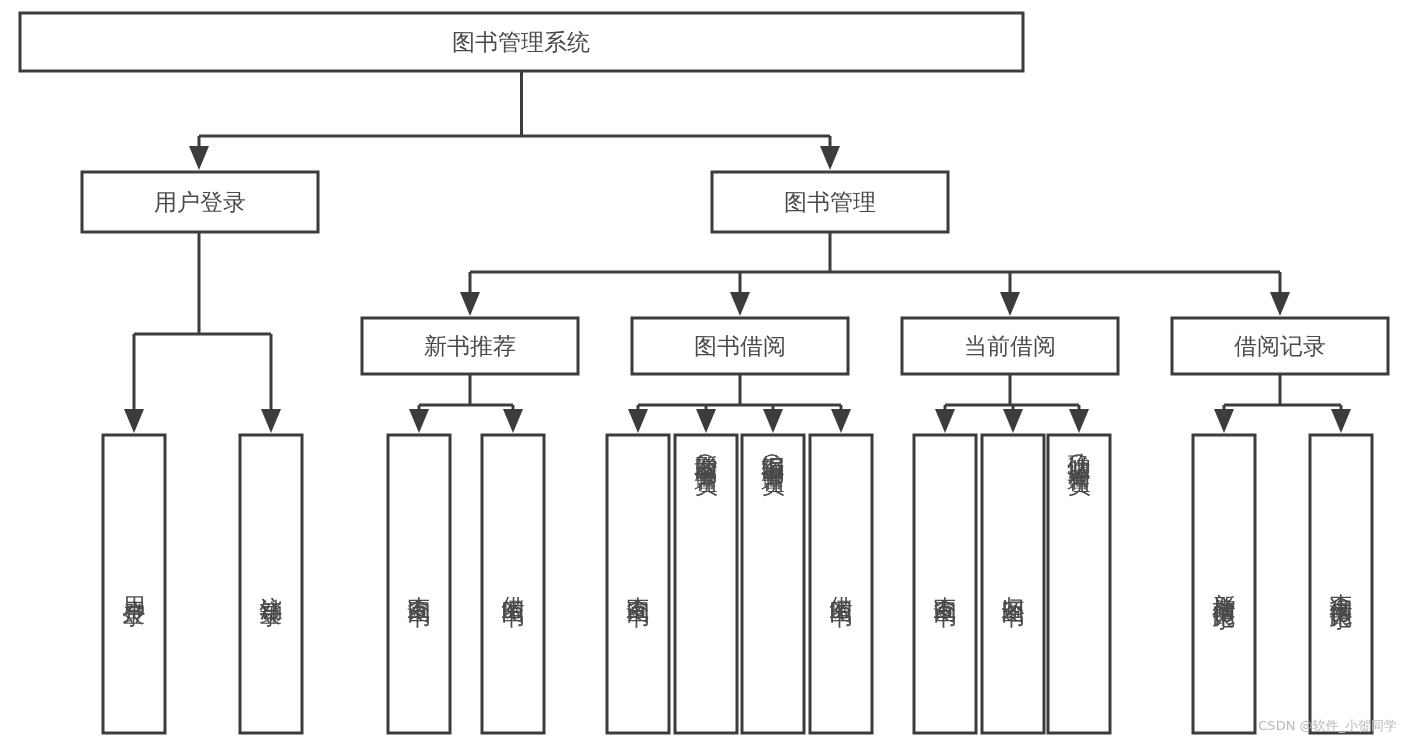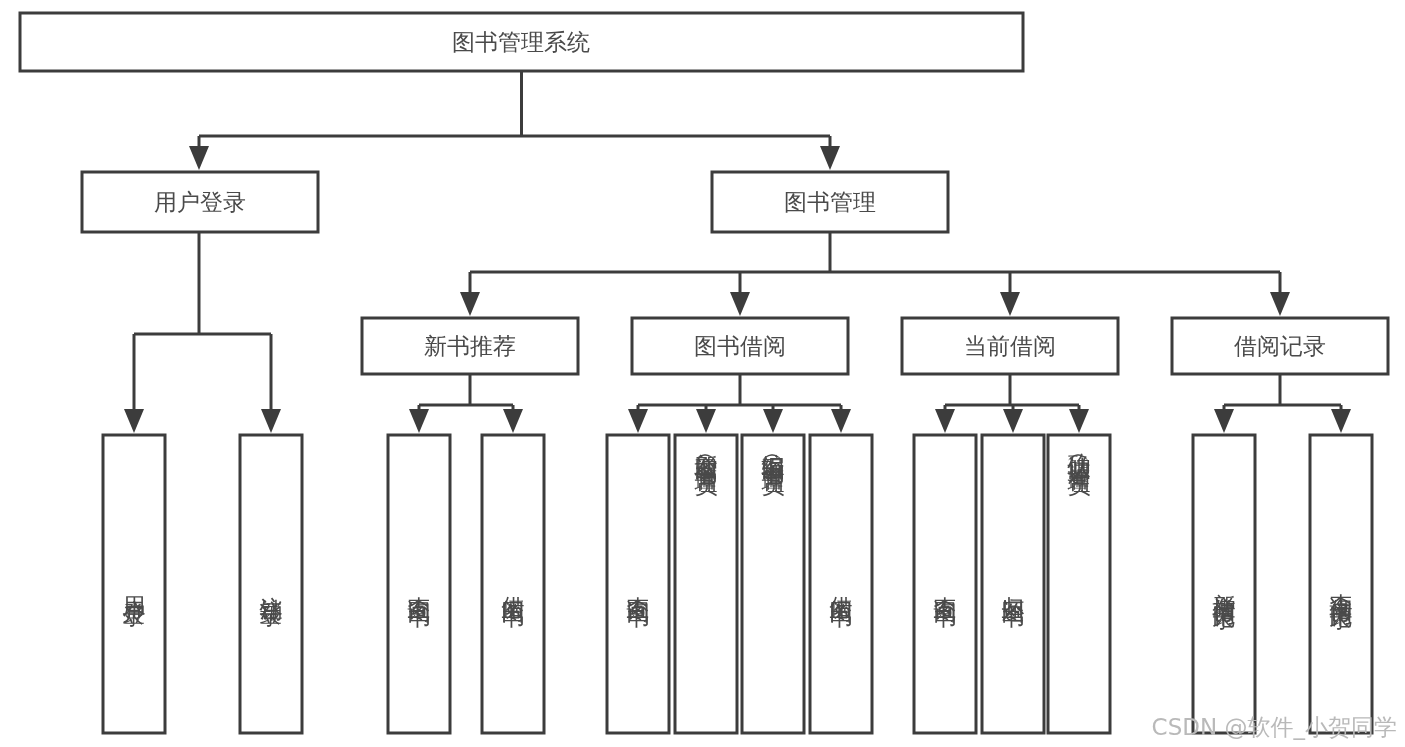--- a/index.html
+++ b/index.html
@@ -64,23 +64,23 @@
     font-family: "DejaVu Sans", "Liberation Sans", sans-serif;
     font-size: 23px;
     line-height: 1;
     color: #4a4a4a;
     letter-spacing: 3px;
     white-space: nowrap;
   }
   .watermark {
     position: absolute;
     right: 8px;
-    bottom: 4px;
-    font-family: "DejaVu Sans", "Liberation Sans", sans-serif;
-    font-size: 23px;
+    bottom: 12px;
+    font-family: "DejaVu Sans", "Liberation Sans", sans-serif;
+    font-size: 13px;
     color: #b9b9b9;
     white-space: nowrap;
   }
 </style>
 </head>
 <body>
 
 <div id="diagram-root">
 
   <svg id="flow" viewBox="0 0 1405 747">

